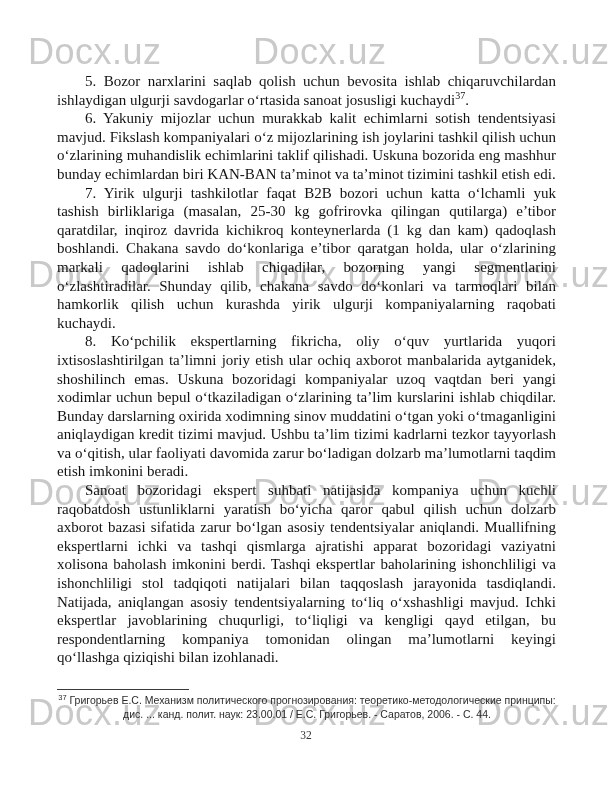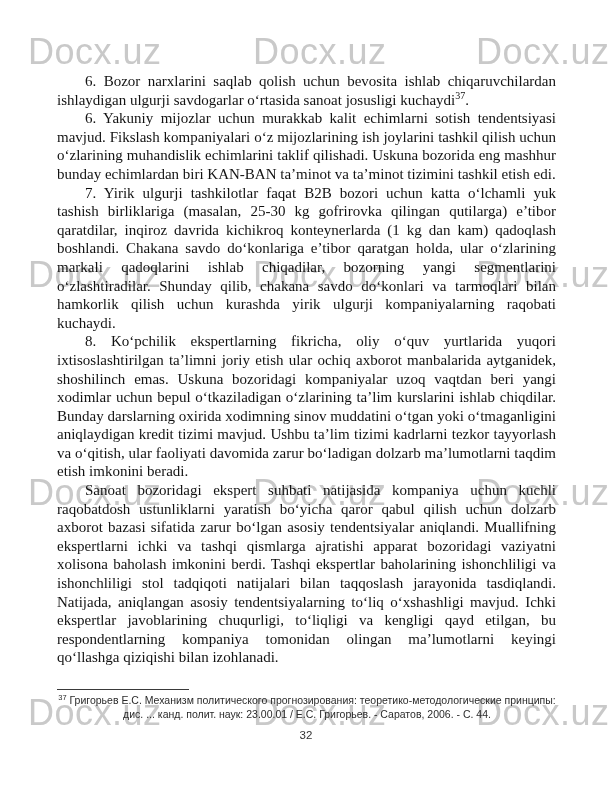--- a/index.html
+++ b/index.html
@@ -74,21 +74,21 @@
     line-height: 0;
     vertical-align: super;
   }
   .page-number {
     position: absolute;
     left: 0;
     right: 0;
     top: 729px;
     z-index: 1;
     text-align: center;
-    font-family: Liberation Sans, sans-serif;
+    font-family: Liberation Serif, serif;
     font-size: 11.5px;
     color: #333333;
   }
 </style>
 </head>
 <body>
 
 <div class="page">
 
   <div class="watermark-layer">
@@ -100,21 +100,21 @@
     <div class="wm" style="left: 476px; top: 257px; color: rgb(201, 201, 201);">Docx.uz</div>
     <div class="wm" style="left: 28px; top: 475px; color: rgb(201, 201, 201);">Docx.uz</div>
     <div class="wm" style="left: 253px; top: 475px; color: rgb(201, 201, 201);">Docx.uz</div>
     <div class="wm" style="left: 476px; top: 475px; color: rgb(201, 201, 201);">Docx.uz</div>
     <div class="wm" style="left: 28px; top: 695px; color: rgb(201, 201, 201);">Docx.uz</div>
     <div class="wm" style="left: 253px; top: 695px; color: rgb(201, 201, 201);">Docx.uz</div>
     <div class="wm" style="left: 476px; top: 695px; color: rgb(201, 201, 201);">Docx.uz</div>
   </div>
 
   <main class="body-text">
-    <p><span>6. Bozor narxlarini saqlab qolish uchun bevosita ishlab chiqaruvchilardan ishlaydigan ulgurji savdogarlar o‘rtasida sanoat josusligi kuchaydi</span><sup>37</sup><span>.</span></p>
+    <p><span>5. Bozor narxlarini saqlab qolish uchun bevosita ishlab chiqaruvchilardan ishlaydigan ulgurji savdogarlar o‘rtasida sanoat josusligi kuchaydi</span><sup>37</sup><span>.</span></p>
     <p>6. Yakuniy mijozlar uchun murakkab kalit echimlarni sotish tendentsiyasi mavjud. Fikslash kompaniyalari o‘z mijozlarining ish joylarini tashkil qilish uchun o‘zlarining muhandislik echimlarini taklif qilishadi. Uskuna bozorida eng mashhur bunday echimlardan biri KAN-BAN ta’minot va ta’minot tizimini tashkil etish edi.</p>
     <p>7. Yirik ulgurji tashkilotlar faqat B2B bozori uchun katta o‘lchamli yuk tashish birliklariga (masalan, 25-30 kg gofrirovka qilingan qutilarga) e’tibor qaratdilar, inqiroz davrida kichikroq konteynerlarda (1 kg dan kam) qadoqlash boshlandi. Chakana savdo do‘konlariga e’tibor qaratgan holda, ular o‘zlarining markali qadoqlarini ishlab chiqadilar, bozorning yangi segmentlarini o‘zlashtiradilar. Shunday qilib, chakana savdo do‘konlari va tarmoqlari bilan hamkorlik qilish uchun kurashda yirik ulgurji kompaniyalarning raqobati kuchaydi.</p>
     <p>8. Ko‘pchilik ekspertlarning fikricha, oliy o‘quv yurtlarida yuqori ixtisoslashtirilgan ta’limni joriy etish ular ochiq axborot manbalarida aytganidek, shoshilinch emas. Uskuna bozoridagi kompaniyalar uzoq vaqtdan beri yangi xodimlar uchun bepul o‘tkaziladigan o‘zlarining ta’lim kurslarini ishlab chiqdilar. Bunday darslarning oxirida xodimning sinov muddatini o‘tgan yoki o‘tmaganligini aniqlaydigan kredit tizimi mavjud. Ushbu ta’lim tizimi kadrlarni tezkor tayyorlash va o‘qitish, ular faoliyati davomida zarur bo‘ladigan dolzarb ma’lumotlarni taqdim etish imkonini beradi.</p>
     <p>Sanoat bozoridagi ekspert suhbati natijasida kompaniya uchun kuchli raqobatdosh ustunliklarni yaratish bo‘yicha qaror qabul qilish uchun dolzarb axborot bazasi sifatida zarur bo‘lgan asosiy tendentsiyalar aniqlandi. Muallifning ekspertlarni ichki va tashqi qismlarga ajratishi apparat bozoridagi vaziyatni xolisona baholash imkonini berdi. Tashqi ekspertlar baholarining ishonchliligi va ishonchliligi stol tadqiqoti natijalari bilan taqqoslash jarayonida tasdiqlandi. Natijada, aniqlangan asosiy tendentsiyalarning to‘liq o‘xshashligi mavjud. Ichki ekspertlar javoblarining chuqurligi, to‘liqligi va kengligi qayd etilgan, bu respondentlarning kompaniya tomonidan olingan ma’lumotlarni keyingi qo‘llashga qiziqishi bilan izohlanadi.</p>
   </main>
 
   <div class="footnote-area">
     <div class="footnote-separator"></div>
     <div class="footnote"><sup>37</sup> <span>Григорьев Е.С. Механизм политического прогнозирования: теоретико-методологические принципы: дис. ... канд. полит. наук: 23.00.01 / Е.С. Григорьев. - Саратов, 2006. - С. 44.</span></div>
   </div>

